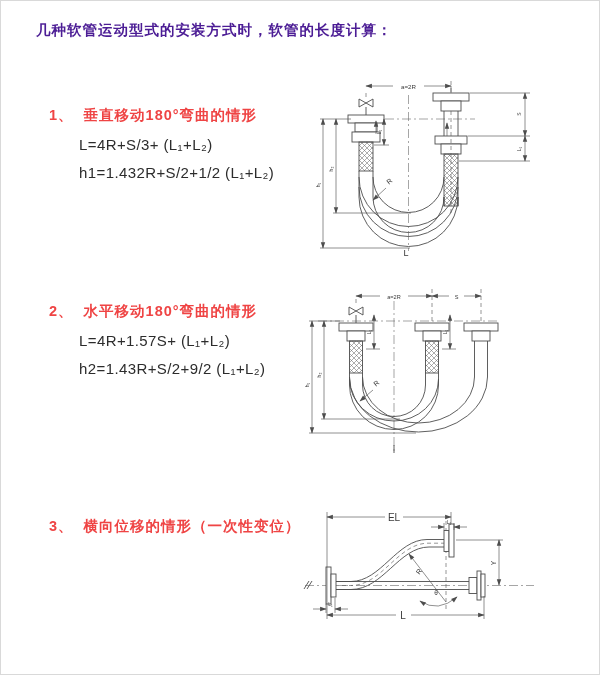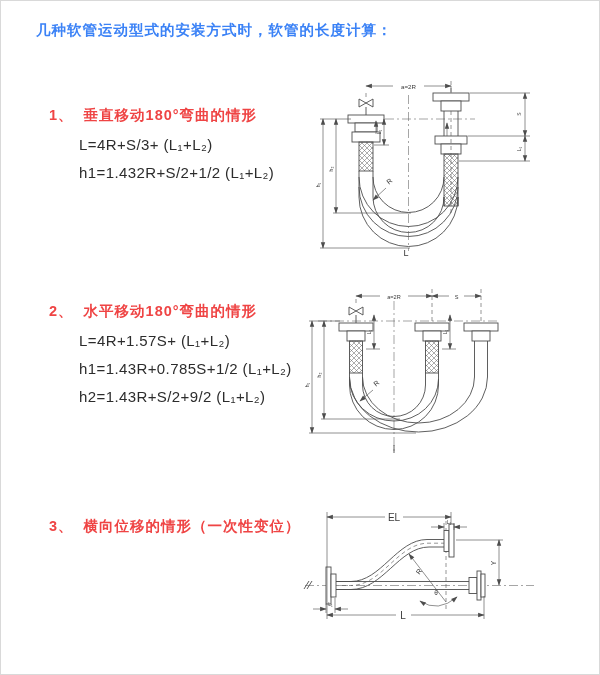--- a/index.html
+++ b/index.html
@@ -3,21 +3,21 @@
 <meta charset="utf-8">
 <style>
   html,body{margin:0;padding:0;background:#fff;}
   .page{
     position:relative;width:598px;height:673px;background:#ffffff;
     border:1px solid #d9d9d9;overflow:hidden;
     font-family:"Liberation Sans","DejaVu Sans",sans-serif;color:#2e2e2e;
   }
   .doc-title{
     position:absolute;left:35px;top:20px;font-size:14.5px;font-weight:bold;
-    letter-spacing:1px;color:#3b82f6;white-space:nowrap;
+    letter-spacing:1px;color:#4c1d95;white-space:nowrap;
   }
   .section{position:absolute;left:48px;}
   .sec-heading{font-size:14.5px;font-weight:bold;letter-spacing:1px;color:#ef4444;white-space:nowrap;}
   .sec-num{margin-right:10px;}
   .formulas{padding-left:30px;margin-top:5px;}
   .formula{height:28px;display:flex;align-items:center;font-size:15px;
     letter-spacing:0.4px;color:#2c2c2c;white-space:nowrap;}
   .diagram{position:absolute;}
   svg text{font-family:"Liberation Sans","DejaVu Sans",sans-serif;fill:#3a3a3a;}
   .dwg{stroke:#4d4d4d;stroke-width:0.9;fill:none;}
@@ -42,21 +42,20 @@
       <div class="formula">h1=1.432R+S/2+1/2 (L₁+L₂)</div>
     </div>
   </div>
 
   <div class="section" style="top:301px;">
     <div class="sec-heading">
       <span class="sec-num">2、</span><span>水平移动180°弯曲的情形</span>
     </div>
     <div class="formulas">
       <div class="formula">L=4R+1.57S+ (L₁+L₂)</div>
-      <div class="formula">h1=1.43R+0.785S+1/2 (L₁+L₂)</div>
       <div class="formula">h2=1.43R+S/2+9/2 (L₁+L₂)</div>
     </div>
   </div>
 
   <div class="section" style="top:516px;">
     <div class="sec-heading">
       <span class="sec-num">3、</span><span>横向位移的情形（一次性变位）</span>
     </div>
   </div>
 

